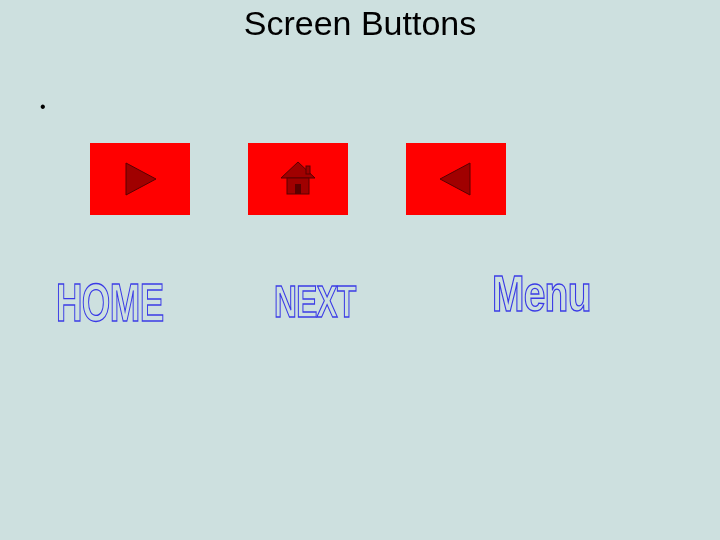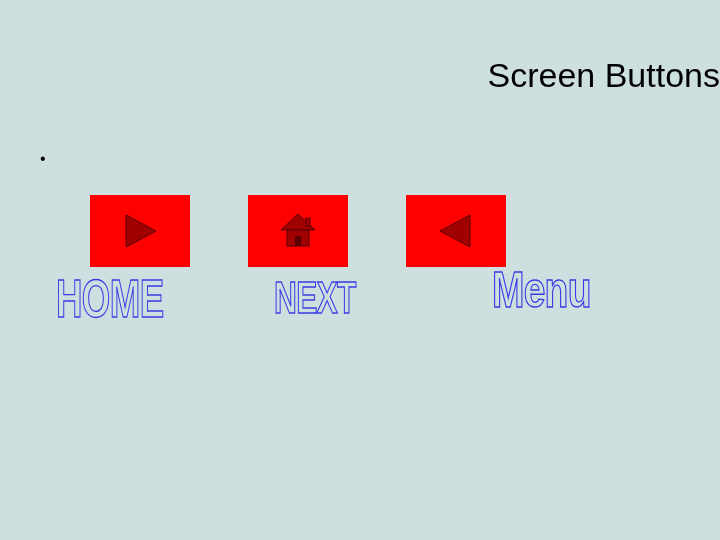--- a/index.html
+++ b/index.html
@@ -9,24 +9,23 @@
   body {
     width: 720px;
     height: 540px;
     background: #cde0df;
     font-family: Arial, Helvetica, sans-serif;
     color: #000;
     position: relative;
     overflow: hidden;
   }
   .title {
-    text-align: right;
+    text-align: center;
     font-size: 34px;
-    padding-top: 14px;
-    margin-top: 42px;
+    padding-top: 4px;
   }
   .bullet-row {
     display: flex;
     align-items: flex-start;
     margin-top: 48px;
     padding: 0 40px 0 40px;
   }
   .bullet-dot {
     font-size: 16px;
     line-height: 28px;
@@ -47,20 +46,21 @@
   .icon-btn {
     width: 100px;
     height: 72px;
     background: #ff0000;
     display: flex;
     align-items: center;
     justify-content: center;
   }
   .wordart-row {
     position: relative;
+    margin-top: 56px;
     height: 100px;
   }
   .wordart {
     position: absolute;
     font-family: Arial, Helvetica, sans-serif;
     font-weight: 900;
     color: #cde0df;
     -webkit-text-stroke: 1.4px #3a3ae6;
     letter-spacing: -1px;
   }

